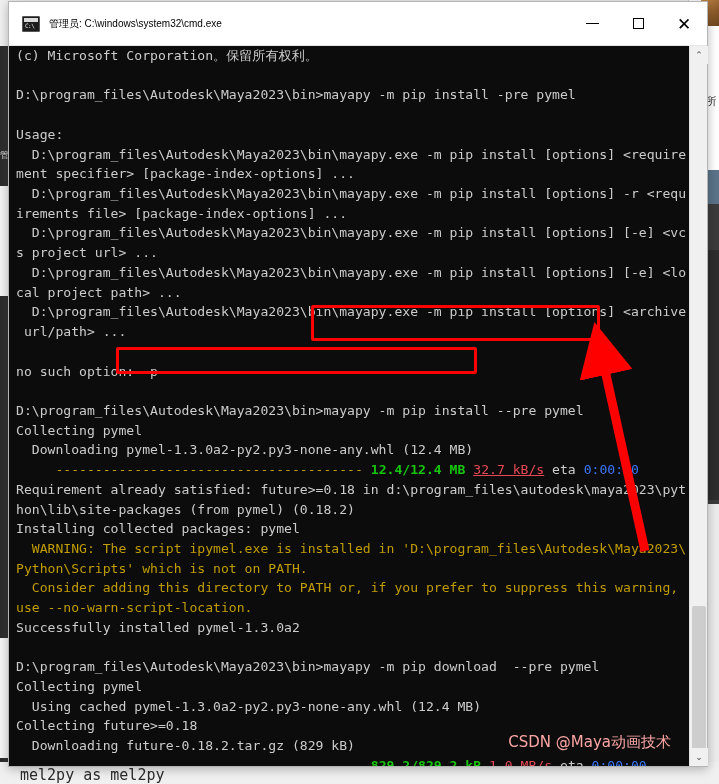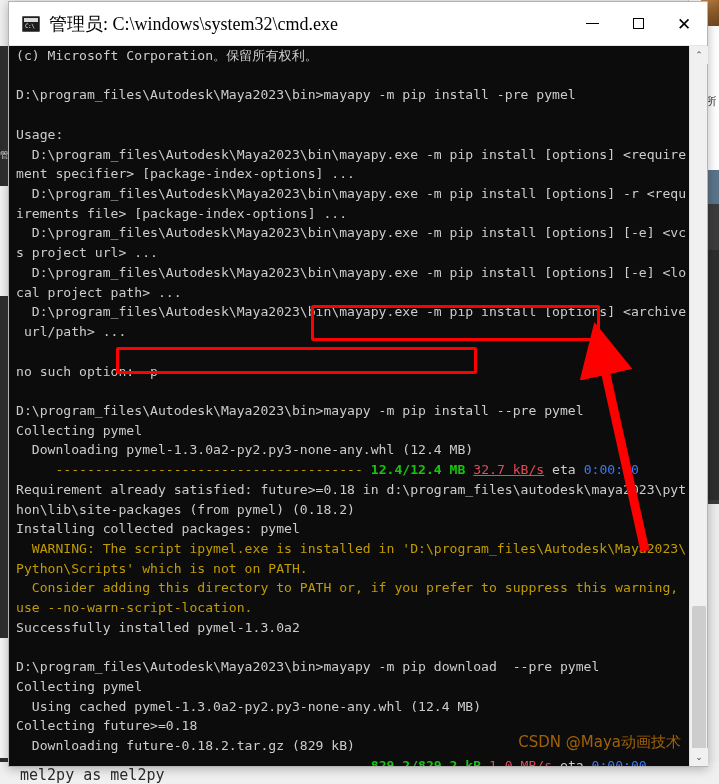--- a/index.html
+++ b/index.html
@@ -82,21 +82,21 @@
     border-radius:1px;
   }
   .title-icon:before{
     content:"";position:absolute;left:1px;top:1px;right:1px;height:4px;background:#dcdcdc;
   }
   .title-icon:after{
     content:"C:\\";position:absolute;left:2px;top:5px;color:#e8e8e8;
     font-family:"DejaVu Sans Mono",monospace;font-size:6px;line-height:7px;letter-spacing:-.5px;
   }
   .title-text{
-    font-family:Liberation Serif, serif;font-size:18px;color:#000;white-space:nowrap;
+    font-family:Liberation Sans, sans-serif;font-size:10px;color:#000;white-space:nowrap;
   }
   .win-buttons{margin-left:auto;display:flex;height:44px;}
   .win-btn{
     width:46px;height:44px;display:flex;align-items:center;justify-content:center;
     color:#000;font-family:"DejaVu Sans",sans-serif;font-size:15px;
   }
   .win-btn.close{font-size:17px;}
   .min-glyph{width:13px;height:1px;background:#000;display:block;}
   .max-glyph{width:11px;height:11px;border:1px solid #000;display:block;box-sizing:border-box;}
 
@@ -127,21 +127,21 @@
     width:18px;height:18px;display:flex;align-items:center;justify-content:center;
     color:#4a4a4a;font-size:9px;font-family:"DejaVu Sans",sans-serif;background:#f0f0f0;
   }
   .sb-down{position:absolute;bottom:0;left:0;}
   .sb-thumb{
     position:absolute;left:2px;top:560px;width:14px;height:150px;background:#cdcdcd;border-radius:2px;
   }
 
   
   .watermark{
-    position:absolute;right:26px;bottom:14px;color:#a16207;
+    position:absolute;right:36px;bottom:14px;color:#fca5a5;
     font-family:"DejaVu Sans",sans-serif;font-size:15px;white-space:nowrap;
   }
 
   
   .annot{position:absolute;left:0;top:0;width:719px;height:784px;pointer-events:none;}
   .redbox{
     position:absolute;border:3px solid #ff0000;box-sizing:border-box;border-radius:2px;
   }
   #rb-cmd{left:311px;top:305px;width:289px;height:36px;}
   #rb-whl{left:116px;top:347px;width:361px;height:27px;}

